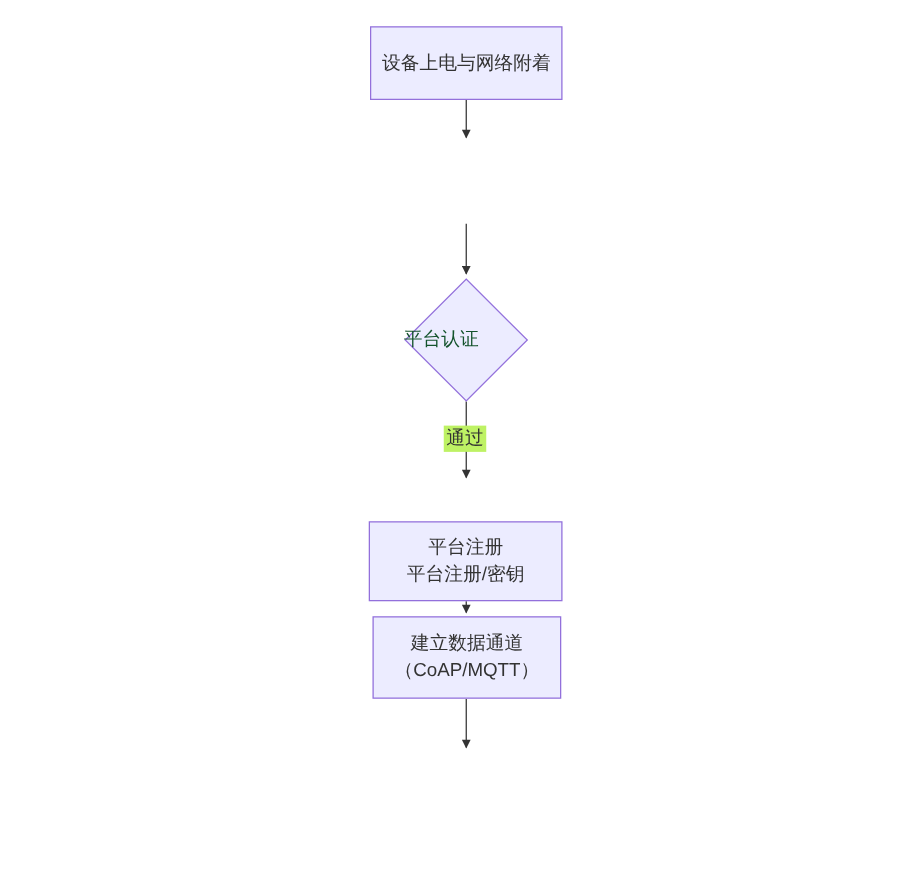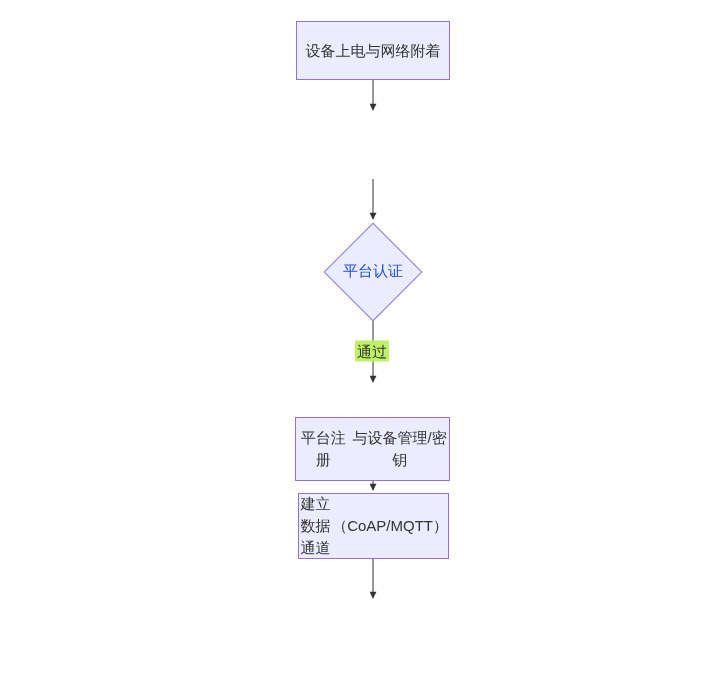--- a/index.html
+++ b/index.html
@@ -18,42 +18,41 @@
   .edges {
     position: absolute;
     left: 0;
     top: 0;
     z-index: 0;
   }
   .node {
     position: absolute;
     z-index: 1;
     display: flex;
-    flex-direction: row;
+    flex-direction: column;
     align-items: center;
     justify-content: center;
     text-align: center;
     font-size: 15px;
     line-height: 22px;
     color: #333333;
   }
   .node.rect {
     background: #ECECFF;
     border: 1px solid #9370DB;
     box-sizing: border-box;
   }
   .diamond-wrap {
     position: absolute;
     z-index: 1;
     display: flex;
     align-items: center;
-    justify-content: center;
     text-align: center;
     font-size: 15px;
-    color: #1d4ed8;
+    color: #14532d;
   }
   .diamond-shape {
     position: absolute;
     left: 15px;
     top: 14.5px;
     width: 70px;
     height: 70px;
     background: #ECECFF;
     border: 1px solid #9370DB;
     box-sizing: border-box;
@@ -100,21 +99,21 @@
 
   <div class="diamond-wrap" style="left:323px; top:222px; width:100px; height:99px;">
     <div class="diamond-shape"></div>
     <span class="diamond-label">平台认证</span>
   </div>
 
   <div class="edge-label" style="left:372px; top:351px;">通过</div>
 
   <div class="node rect" style="left:295px; top:385px; width:155px; height:64px;margin-top:32px;">
     <span>平台注册</span>
-    <span>与设备管理/密钥</span>
+    <span>平台注册/密钥</span>
   </div>
 
   <div class="node rect" style="left:298px; top:493px; width:151px; height:66px;align-items:center;">
     <span>建立数据通道</span>
     <span>（CoAP/MQTT）</span>
   </div>
 
 
 </div>
 

